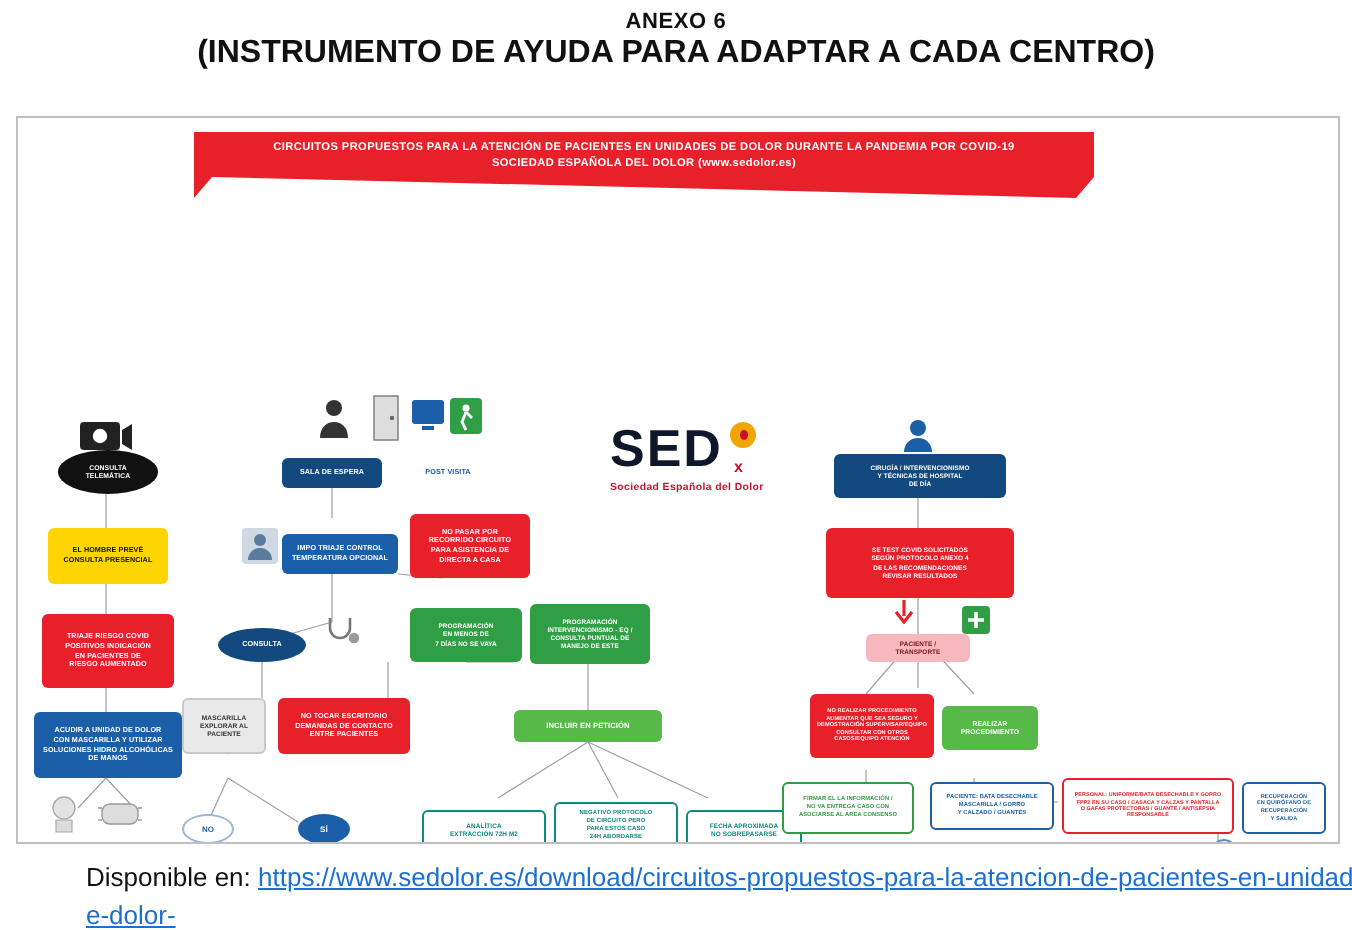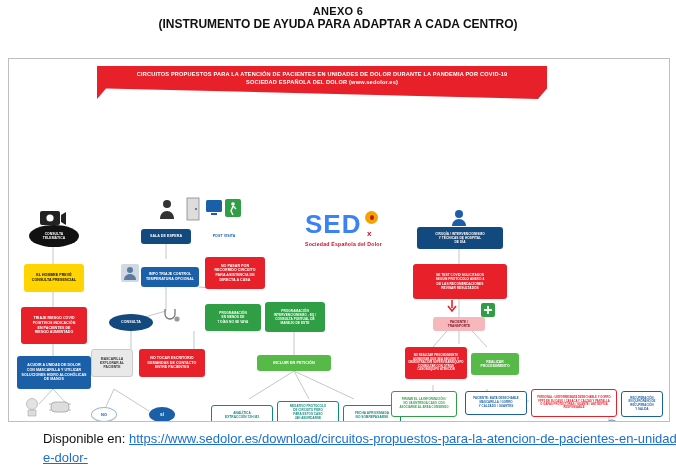--- a/index.html
+++ b/index.html
@@ -15,21 +15,21 @@
     text-align:center;
     padding-top:5px;
   }
   .head .anexo{
     font-size:11px;font-weight:bold;letter-spacing:.3px;
   }
   .head .t1{
     font-size:12.5px;font-weight:bold;margin-top:4px;line-height:1.25;
   }
   .head .t2{
-    font-size:12px;font-weight:bold;line-height:1.25;
+    font-size:16px;font-weight:bold;line-height:1.25;
   }
   .sheet{
     position:absolute;left:8px;top:58px;width:660px;height:362px;
     border:1px solid #bfbfbf;background:#fff;
     overflow:hidden;
   }
   .banner{
     position:absolute;left:88px;top:7px;width:450px;height:33px;
     background:#e8202a;
     color:#fff;
@@ -69,21 +69,21 @@
   .outline-teal{background:#fff;color:#0f8a7e;border:1.2px solid #0f8a7e;}
   .outline-red{background:#fff;color:#e8202a;border:1.2px solid #e8202a;}
   .outline-blue{background:#fff;color:#1b5fa8;border:1.2px solid #1b5fa8;}
 
   svg.wires{position:absolute;left:0;top:0;width:660px;height:362px;pointer-events:none;}
 
   
   .sedlogo{position:absolute;left:296px;top:150px;width:120px;height:50px;}
   .sed-text{
     font-family:"Liberation Sans", sans-serif;
-    font-weight:bold;font-size:26px;color:#3b82f6;letter-spacing:1px;
+    font-weight:bold;font-size:26px;color:#0f172a;letter-spacing:1px;
   }
   .sed-sub{font-size:5.2px;color:#c8102e;letter-spacing:.2px;margin-top:1px;font-weight:bold;}
   .sed-dot{
     position:absolute;left:60px;top:2px;width:13px;height:13px;border-radius:50%;
     background:#f0a500;
   }
   .sed-dot:after{
     content:"";position:absolute;left:4.5px;top:4px;width:4px;height:5px;border-radius:50%;
     background:#c8102e;
   }

